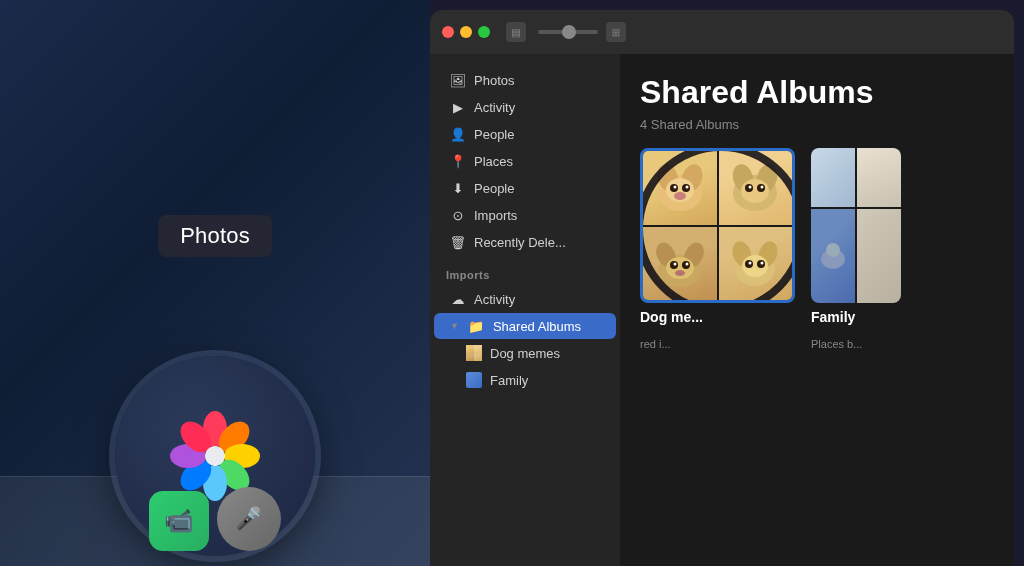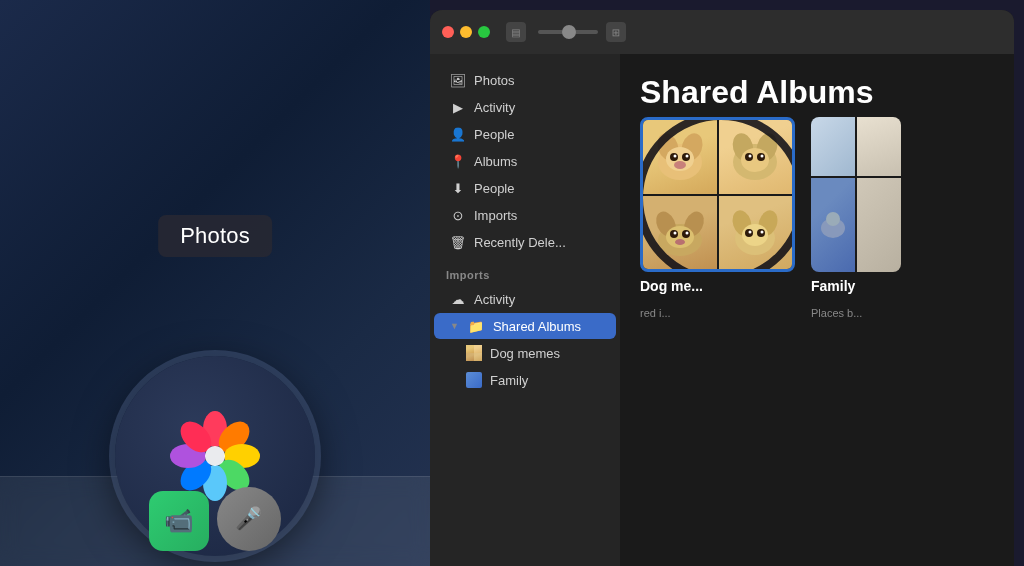--- a/index.html
+++ b/index.html
@@ -433,21 +433,21 @@
       <div class="sidebar-item">
         <span class="sidebar-icon">▶</span>
         <span>Activity</span>
       </div>
       <div class="sidebar-item">
         <span class="sidebar-icon">👤</span>
         <span>People</span>
       </div>
       <div class="sidebar-item">
         <span class="sidebar-icon">📍</span>
-        <span>Albums</span>
+        <span>Places</span>
       </div>
       <div class="sidebar-item">
         <span class="sidebar-icon">⬇</span>
         <span>People</span>
       </div>
       <div class="sidebar-item">
         <span class="sidebar-icon">⊙</span>
         <span>Imports</span>
       </div>
       <div class="sidebar-item">
@@ -481,20 +481,21 @@
       <div class="sidebar-item sidebar-item-indent">
         <div class="family-thumb">
         </div>
         <span>Family</span>
       </div>
 
     </div>
 
     <div class="main-content">
       <div class="page-title">Shared Albums</div>
+      <div class="page-subtitle">4 Shared Albums</div>
 
       <div class="albums-grid">
 
         <div class="album-card" style="position:relative;">
           <div class="album-card-image" style="position:relative;">
 
             <div class="spotlight-overlay"></div>
             <div class="album-grid">
               <div class="album-cell corgi-1" style="display:flex;align-items:center;justify-content:center;">
 

